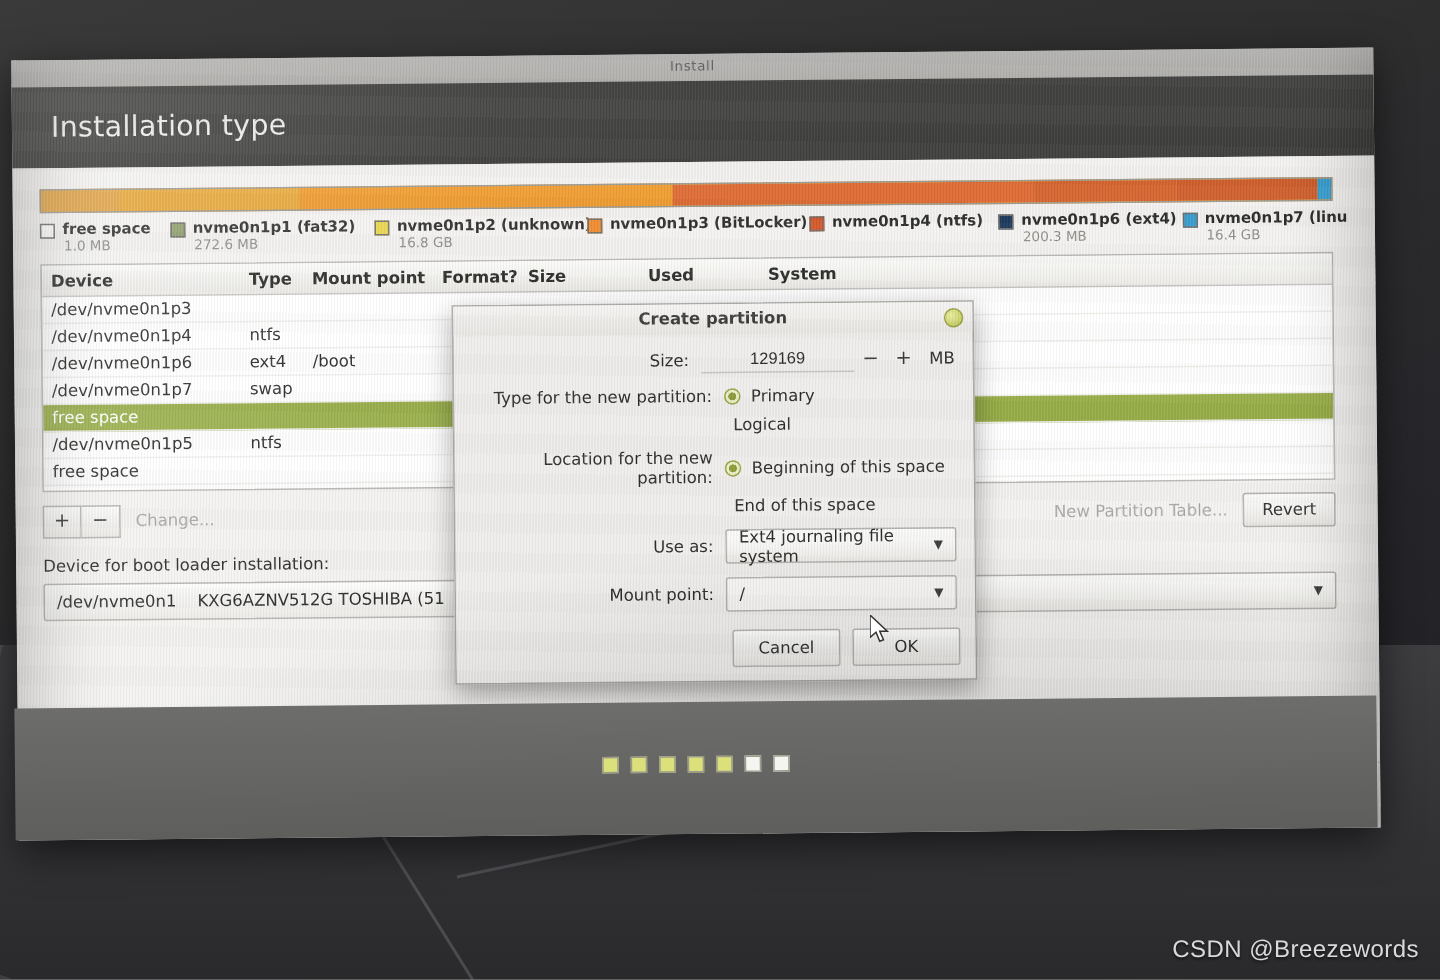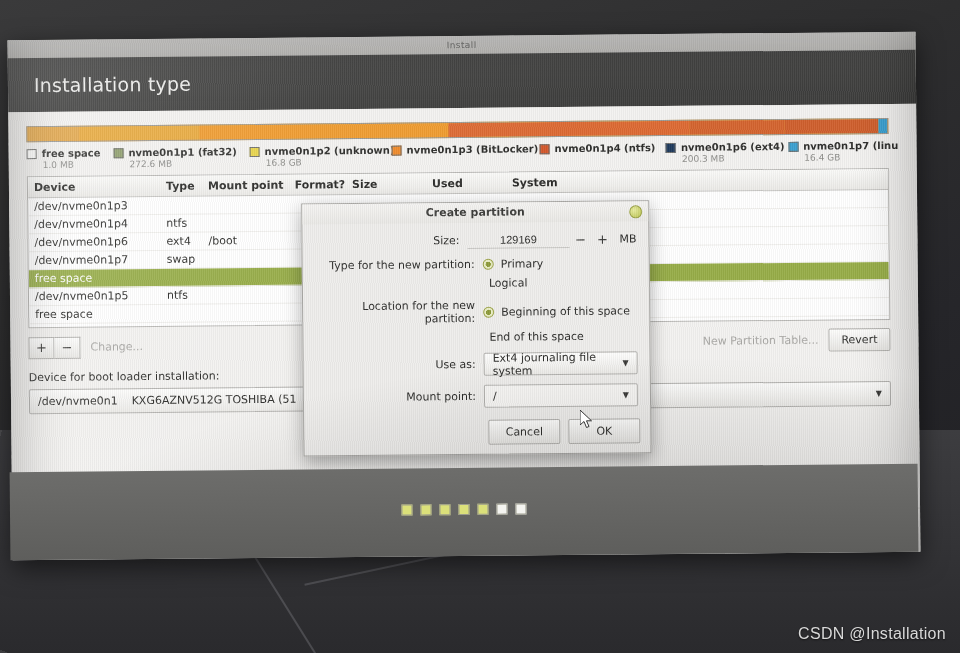--- a/index.html
+++ b/index.html
@@ -521,13 +521,13 @@
       <div class="dot on"></div>
       <div class="dot off"></div>
       <div class="dot off"></div>
     </div>
 </div>
 
 <svg id="cursor" viewBox="0 0 14 20">
   <polygon points="0,0 0,15 4,11.5 6.5,17.5 9,16.5 6.5,10.8 11.5,10.8" fill="#ffffff" stroke="#333333" stroke-width="1"></polygon>
 </svg>
 
-<div id="watermark">CSDN @Installation</div>
+<div id="watermark">CSDN @Breezewords</div>
 
 </body></html>

